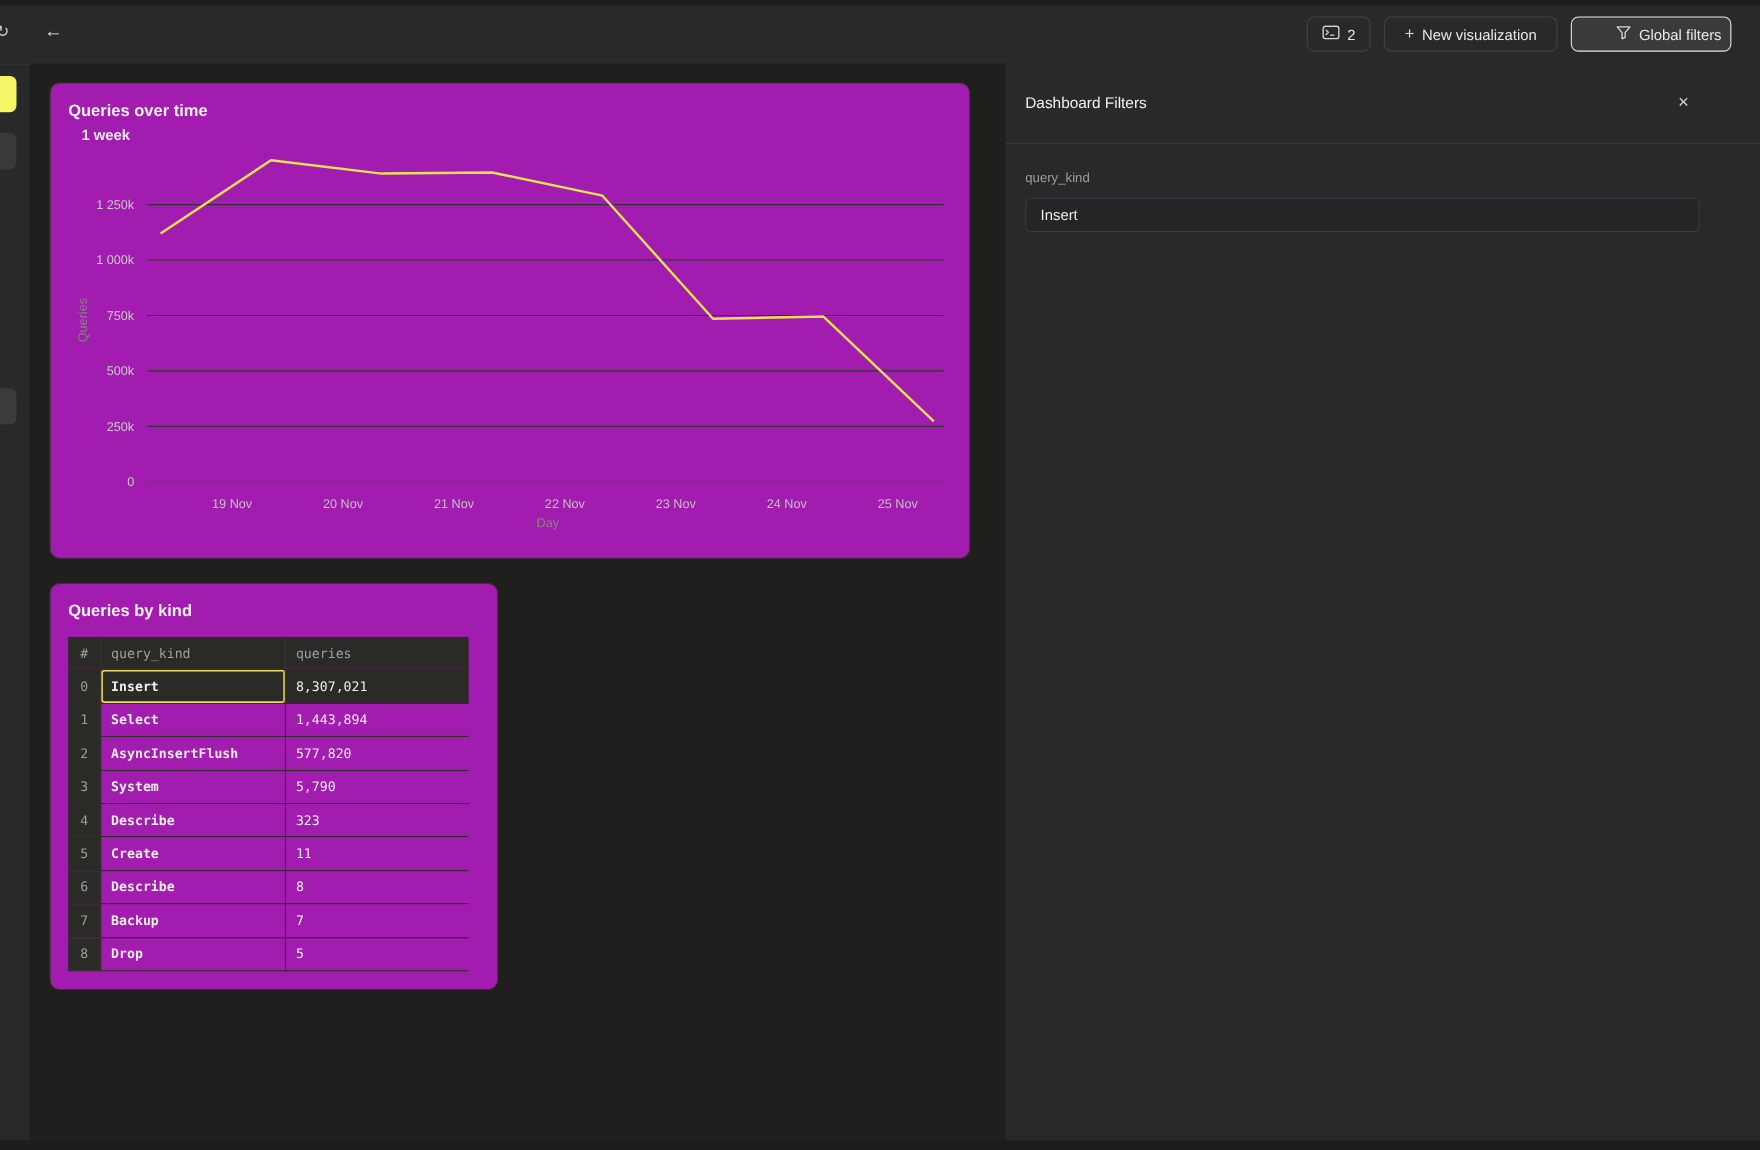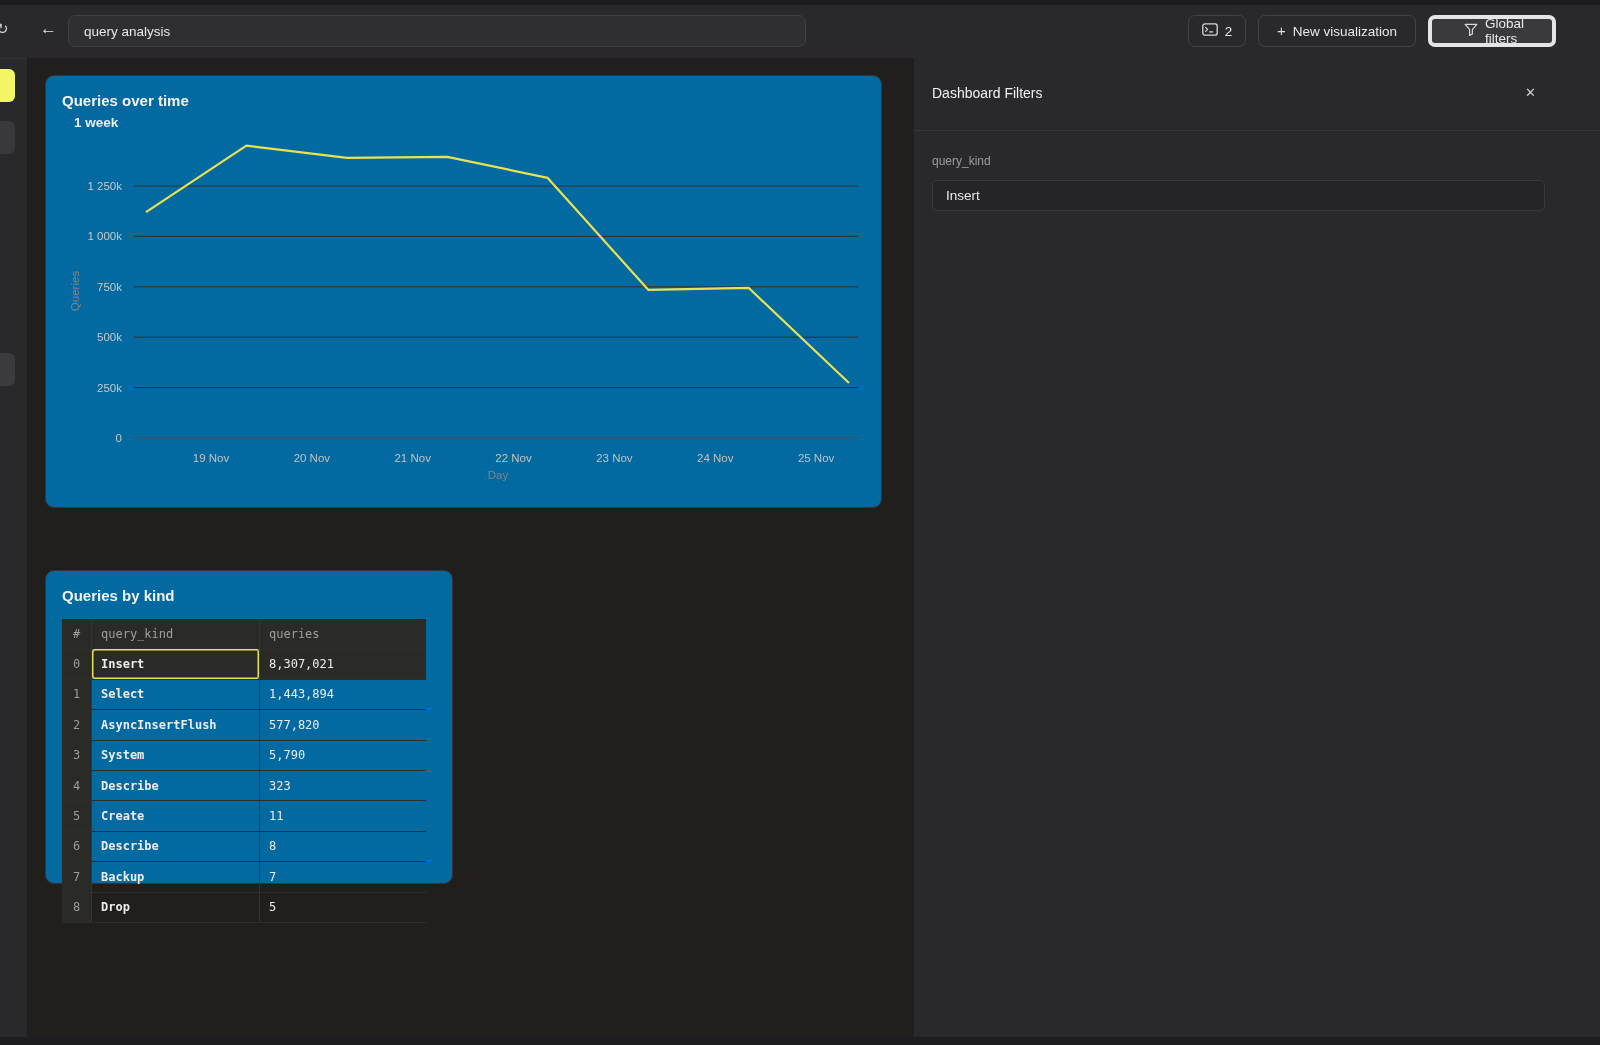--- a/index.html
+++ b/index.html
@@ -23,35 +23,35 @@
     font-family:"Liberation Sans", sans-serif;
   }
   .tb-btn {
     position:absolute; top:10px; height:32px; border-radius:7px;
     display:flex; align-items:center; justify-content:center; gap:7px;
     color:#e8e8e8; font-size:13.5px; cursor:pointer; background:transparent;
     border:1px solid #434346;
   }
   .btn-console { left:1188px; width:58px; }
   .btn-newviz { left:1258px; width:158px; }
-  .btn-globalfilters { left:1428px; width:128px; background:#3a3a3d; border:4px solid #e5e5e5;padding-left:32px; }
+  .btn-globalfilters { left:1428px; width:146px; background:#3a3a3d; border:1px solid #e5e5e5;padding-left:32px; }
   .plus-glyph { font-size:15px; color:#dedede; margin-top:-1px; }
 
   
   .sidebar { position:absolute; left:0; top:58px; width:27px; height:979px; background:#29292b; border-top:1px solid #333336; }
   .side-tile { position:absolute; left:-12px; width:27px; height:33px; border-radius:6px; cursor:pointer; }
   .tile-0 { top:10px; }
   .tile-1 { top:62px; }
   .tile-2 { top:294px; }
 
   
   .main { position:absolute; left:27px; top:58px; width:887px; height:979px; background:#201f1d; }
-  .card { position:absolute; background:#0369a1; border:1px solid #343431; border-radius:9px; }
+  .card { position:absolute; background:#a21caf; border:1px solid #343431; border-radius:9px; }
   .chart-card { left:18px; top:17px; width:837px; height:433px; }
-  .table-card { left:18px; top:472px; width:408px; height:314px;margin-top:40px; }
+  .table-card { left:18px; top:472px; width:408px; height:370px; }
   .card-title { position:absolute; left:16px; top:16px; font-size:15px; font-weight:700; color:#f3f3f1; }
   .card-subtitle { position:absolute; left:16px; top:39px; font-size:13.5px; font-weight:700; color:#eeeeec;margin-left:12px; }
 
   
   .chart-svg { position:absolute; left:0; top:55px; }
   .grid-line { stroke:#32322e; stroke-width:1; }
   .axis-line { stroke:#4e4e48; stroke-width:1; }
   .y-tick { fill:#c9c9c7; font-size:11.5px; text-anchor:end; }
   .x-tick { fill:#c2c2c0; font-size:11.5px; text-anchor:middle; }
   .axis-title { fill:#85857f; font-size:11.5px; }
@@ -85,21 +85,20 @@
   .bottom-strip { position:absolute; left:0; top:1037px; width:1600px; height:8px; background:#1d1d1f; }
 </style>
 </head>
 <body>
 
 <div class="top-strip"></div>
 
 <div class="topbar">
   <span class="refresh-ico">↻</span>
   <span class="back-arrow">←</span>
-  <input class="title-input" type="text" value="query analysis" style="">
 
   <div class="tb-btn btn-console">
     <span>
       <svg width="16" height="13" viewBox="0 0 16 13">
         <rect x="0.8" y="0.8" width="14.4" height="11.4" rx="2.2" fill="none" stroke="#d8d8d8" stroke-width="1.3"></rect>
         <path d="M3.6 4.4l2 2-2 2" fill="none" stroke="#d8d8d8" stroke-width="1.2" stroke-linecap="round" stroke-linejoin="round"></path>
         <line x1="7.6" y1="8.9" x2="10.6" y2="8.9" stroke="#d8d8d8" stroke-width="1.2" stroke-linecap="round"></line>
       </svg>
     </span>
     <span>2</span>

